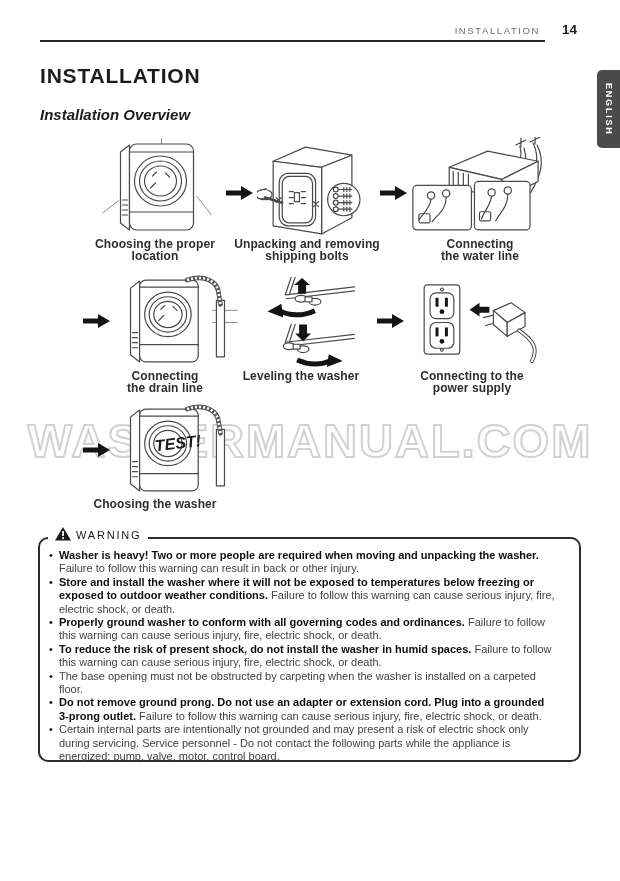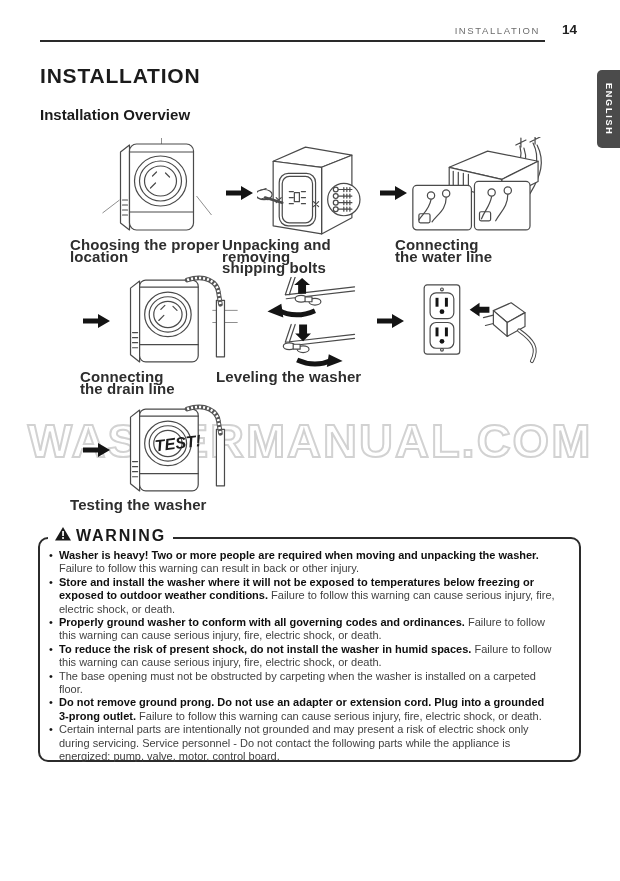--- a/index.html
+++ b/index.html
@@ -14,49 +14,49 @@
 
   
   .lang-tab{position:absolute;top:70px;right:0;width:23px;height:78px;background:#4b4b4b;
             border-radius:5px 0 0 5px;display:flex;align-items:center;justify-content:center;}
   .lang-tab span{writing-mode:vertical-rl;font-size:9px;font-weight:700;letter-spacing:1.8px;
                  color:#fff;}
 
   
   .title{position:absolute;top:64px;left:40px;font-size:21px;font-weight:700;
          letter-spacing:0.8px;color:#1b1b1b;}
-  .subtitle{position:absolute;top:106px;left:40px;font-size:15px;font-weight:700;color:#1b1b1b;}
+  .subtitle{position:absolute;top:106px;left:40px;font-size:15px;font-weight:700;color:#1b1b1b;font-style:italic;}
 
   
   .fig{position:absolute;z-index:2;}
   .fig svg{display:block;width:100%;height:100%;}
   .step-arrow{position:absolute;z-index:2;width:27px;height:16px;}
   .step-arrow polygon{fill:#141414;}
-  .caption{position:absolute;z-index:2;font-size:15px;font-weight:600;color:#2e2e2e;
-           line-height:11.5px;white-space:pre-line;letter-spacing:0.1px;}
+  .caption{position:absolute;z-index:2;font-size:12px;font-weight:600;color:#2e2e2e;
+           text-align:center;line-height:11.5px;white-space:pre-line;letter-spacing:0.1px;}
 
   .ln{stroke:#4a4a4a;stroke-width:1.2;fill:none;stroke-linecap:round;stroke-linejoin:round;}
   .lnw{stroke:#4a4a4a;stroke-width:1.2;fill:#fff;stroke-linejoin:round;}
   .thin{stroke:#8f8f8f;stroke-width:1;fill:none;}
   .blk{fill:#141414;stroke:none;}
   .hose{stroke:#555;stroke-width:4.6;fill:none;stroke-linecap:round;}
   .hosein{stroke:#fff;stroke-width:2.6;fill:none;stroke-dasharray:2,2;stroke-linecap:butt;}
   .cord{stroke:#4a4a4a;stroke-width:4;fill:none;stroke-linecap:round;}
   .cordin{stroke:#fff;stroke-width:2;fill:none;stroke-linecap:round;}
 
   
   .watermark{position:absolute;z-index:1;top:413px;left:0;width:620px;text-align:center;
              font-size:47px;font-weight:700;letter-spacing:2px;color:#fff;
              -webkit-text-stroke:2px #d2d2d2;pointer-events:none;}
 
   
   .warnbox{position:absolute;left:38px;top:537px;width:539px;height:221px;
            border:2px solid #2b2b2b;border-radius:10px;background:transparent;}
   .warn-title{position:absolute;top:-12px;left:8px;background:#fff;padding:0 7px;
-              display:flex;align-items:flex-start;gap:5px;font-size:16px;font-weight:700;
+              display:flex;align-items:flex-end;gap:5px;font-size:11px;font-weight:400;
               letter-spacing:1.8px;color:#191919;}
   .warn-title svg{display:block;}
   .warnbox ul{list-style:none;margin:10px 24px 0 8px;padding:0;font-size:11px;
               line-height:13.4px;}
   .warnbox li{position:relative;padding-left:11px;}
   .warnbox li::before{content:"\2022";position:absolute;left:1px;top:0;color:#111;}
   .warnbox .b{font-weight:700;color:#0f0f0f;}
   .warnbox .b:not(:empty)::after{content:" ";}
   .warnbox .r{font-weight:400;color:#414141;}
 </style>
@@ -225,20 +225,22 @@
       <polygon class="lnw" points="74,30 88,42 88,56 74,44"></polygon>
       <polygon class="lnw" points="88,42 106,32 106,46 88,56"></polygon>
       <path class="cord" d="M100 50 C114 60 120 68 113 81"></path>
       <path class="cordin" d="M100 50 C114 60 120 68 113 81"></path>
     </svg>
   </div>
 
   <div class="caption" style="left:80px;top:371px;width:170px">Connecting
 the drain line</div>
   <div class="caption" style="left:216px;top:371px;width:170px">Leveling the washer</div>
+  <div class="caption" style="left:387px;top:371px;width:170px">Connecting to the
+power supply</div>
 
   <svg class="step-arrow" style="left:83px;top:442px" viewBox="0 0 27 16">
     <polygon points="0,5.5 15,5.5 15,1 27,8 15,15 15,10.5 0,10.5"></polygon>
   </svg>
 
   <div class="fig" style="left:116px;top:403px;width:122px;height:97px">
     <svg viewBox="0 0 120 96">
       <polygon class="lnw" points="14,14 23,7 23,87 14,80"></polygon>
       <path class="ln" d="M16 58 h5 M16 63 h5 M16 68 h5 M16 73 h5"></path>
       <rect class="lnw" x="23" y="6" width="58" height="81" rx="6"></rect>
@@ -247,21 +249,21 @@
       <ellipse class="lnw" cx="51" cy="40" rx="23" ry="22"></ellipse>
       <ellipse class="lnw" cx="51" cy="40" rx="18.5" ry="17.5"></ellipse>
       <ellipse class="lnw" cx="51" cy="40" rx="14" ry="13"></ellipse>
       <rect class="lnw" x="99" y="26" width="8" height="56"></rect>
       <path class="hose" d="M70 6 C88 0 100 8 101 18 L103 30"></path>
       <path class="hosein" d="M70 6 C88 0 100 8 101 18 L103 30"></path>
       <text x="38" y="46" transform="rotate(-7 55 42)" font-size="16" font-style="italic" font-weight="bold" fill="#1d1d1d" font-family="Liberation Sans, sans-serif">TEST!</text>
     </svg>
   </div>
 
-  <div class="caption" style="left:70px;top:499px;width:170px">Testing the washer</div>
+  <div class="caption" style="left:70px;top:499px;width:170px">Choosing the washer</div>
 
   <div class="warnbox">
     <div class="warn-title">
       <svg width="16" height="14" viewBox="0 0 16 14">
         <polygon points="8,0 16,13.5 0,13.5" fill="#191919"></polygon>
         <rect x="7.2" y="4" width="1.7" height="5" fill="#fff"></rect>
         <circle cx="8.05" cy="11" r="1.05" fill="#fff"></circle>
       </svg>
       <span>WARNING</span>
     </div>

